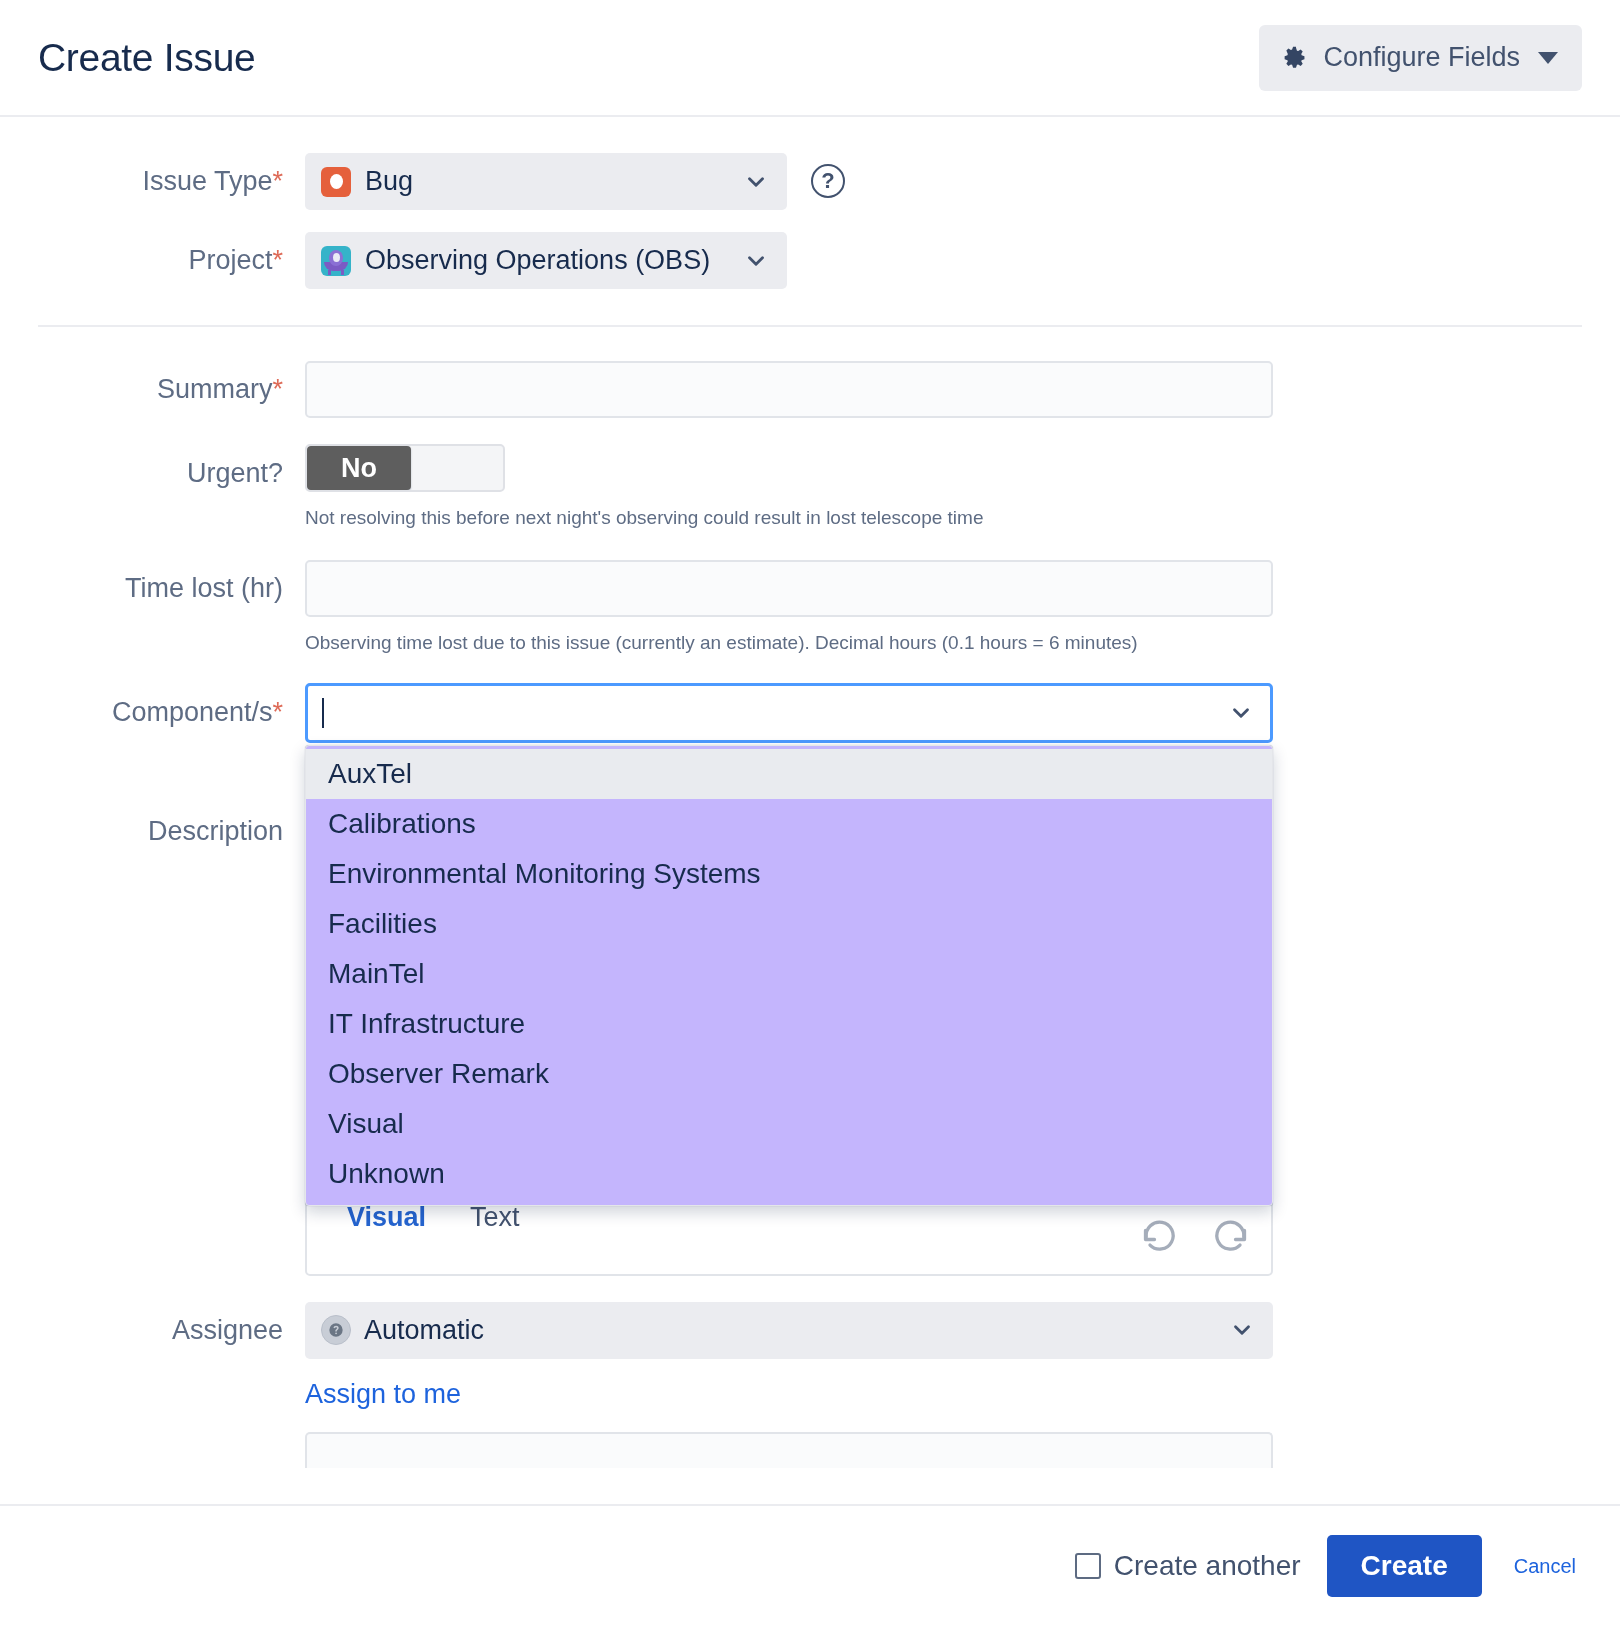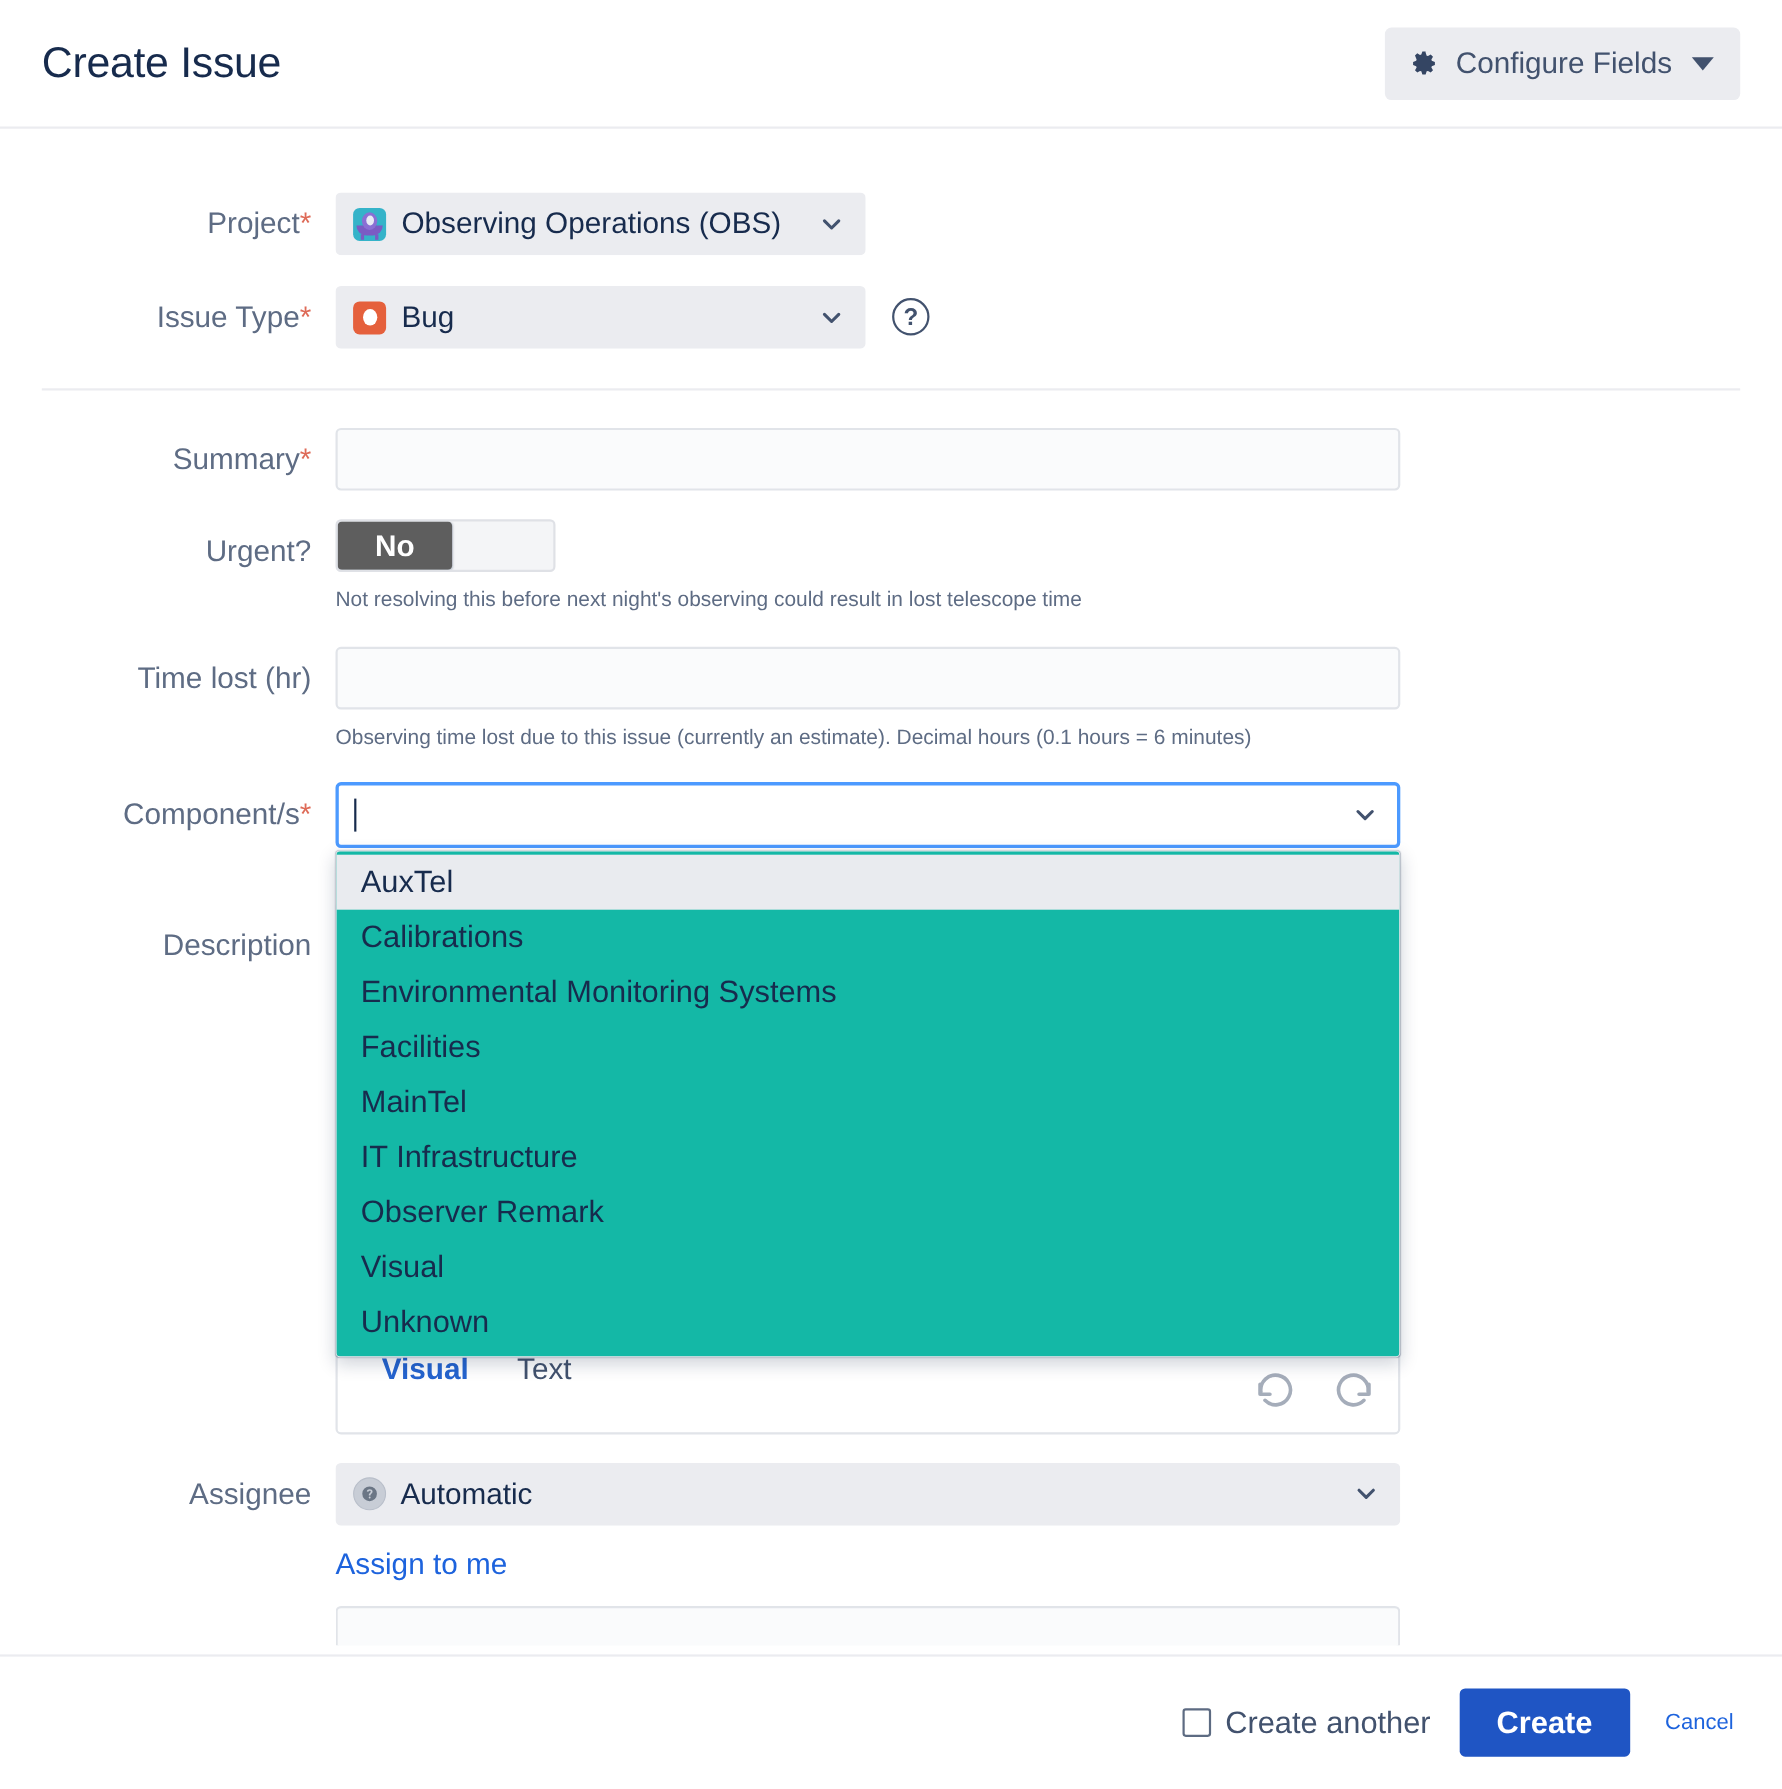--- a/index.html
+++ b/index.html
@@ -213,21 +213,21 @@
   .combo .chev {
     margin-left:auto;
     color:#42526e;
     font-size:30px; line-height:0;
   }
 
   .dropdown {
     position:absolute;
     top:62px; left:0;
     width:968px;
-    background:#14b8a6;
+    background:#c4b5fd;
     border:1px solid #e4e6ea;
     border-radius:4px;
     box-shadow:0 6px 16px rgba(9,30,66,.20), 0 0 1px rgba(9,30,66,.31);
     z-index:40;
     padding:3px 0 6px 0;
   }
   .dd-item {
     height:50px;
     display:flex; align-items:center;
     padding:0 0 0 22px;
@@ -350,61 +350,61 @@
         <path d="M12 2.6l.9 2.6 1.1.35 2.3-1.35 1.9 1.9-1.35 2.3.35 1.1 2.6.9v2.7l-2.6.9-.35 1.1 1.35 2.3-1.9 1.9-2.3-1.35-1.1.35-.9 2.6H9.3l-.9-2.6-1.1-.35-2.3 1.35-1.9-1.9 1.35-2.3-.35-1.1-2.6-.9v-2.7l2.6-.9.35-1.1L3.1 5.1 5 3.2l2.3 1.35 1.1-.35.9-2.6H12z" fill-rule="evenodd"></path>
       </svg>
     </span>
     <span>Configure Fields</span>
     <span class="caret-dn"></span>
   </button>
 </div>
 
 <div class="dlg-body">
 
+  <div class="row">
+    <div class="lbl" style="padding-top:12px;">
+      <span>Issue Type</span><span class="req">*</span>
+    </div>
+    <div class="ctrl" style="display:flex;align-items:flex-start;">
+      <div class="field-sel type-sel">
+        <span class="ico-bug">
+            <i></i>
+          </span>
+        <span>Bug</span>
+        <span class="chev">
+          <svg width="26" height="26" viewBox="0 0 24 24" fill="none" stroke="#42526e" stroke-width="2.6" stroke-linecap="round" stroke-linejoin="round">
+              <polyline points="6 9 12 15 18 9"></polyline>
+            </svg>
+        </span>
+      </div>
+      <div class="help-circ">
+        <span>?</span>
+      </div>
+    </div>
+  </div>
+
   <div class="row" style="margin-bottom:28px;margin-top:22px;">
     <div class="lbl" style="padding-top:12px;">
       <span>Project</span><span class="req">*</span>
     </div>
     <div class="ctrl">
       <div class="field-sel proj-sel">
         <span class="ico-proj">
           <span class="dish"></span>
             <span class="dome"></span>
             <span class="lens"></span>
           <span class="leg l"></span>
             <span class="leg r"></span>
         </span>
         <span>Observing Operations (OBS)</span>
         <span class="chev">
           <svg width="26" height="26" viewBox="0 0 24 24" fill="none" stroke="#42526e" stroke-width="2.6" stroke-linecap="round" stroke-linejoin="round">
               <polyline points="6 9 12 15 18 9"></polyline>
             </svg>
         </span>
-      </div>
-    </div>
-  </div>
-
-  <div class="row">
-    <div class="lbl" style="padding-top:12px;">
-      <span>Issue Type</span><span class="req">*</span>
-    </div>
-    <div class="ctrl" style="display:flex;align-items:flex-start;">
-      <div class="field-sel type-sel">
-        <span class="ico-bug">
-            <i></i>
-          </span>
-        <span>Bug</span>
-        <span class="chev">
-          <svg width="26" height="26" viewBox="0 0 24 24" fill="none" stroke="#42526e" stroke-width="2.6" stroke-linecap="round" stroke-linejoin="round">
-              <polyline points="6 9 12 15 18 9"></polyline>
-            </svg>
-        </span>
-      </div>
-      <div class="help-circ">
-        <span>?</span>
       </div>
     </div>
   </div>
 
   <div class="divider-h"></div>
 
   <div class="row" style="margin-top:34px;">
     <div class="lbl" style="padding-top:12px;">
       <span>Summary</span><span class="req">*</span>
     </div>

